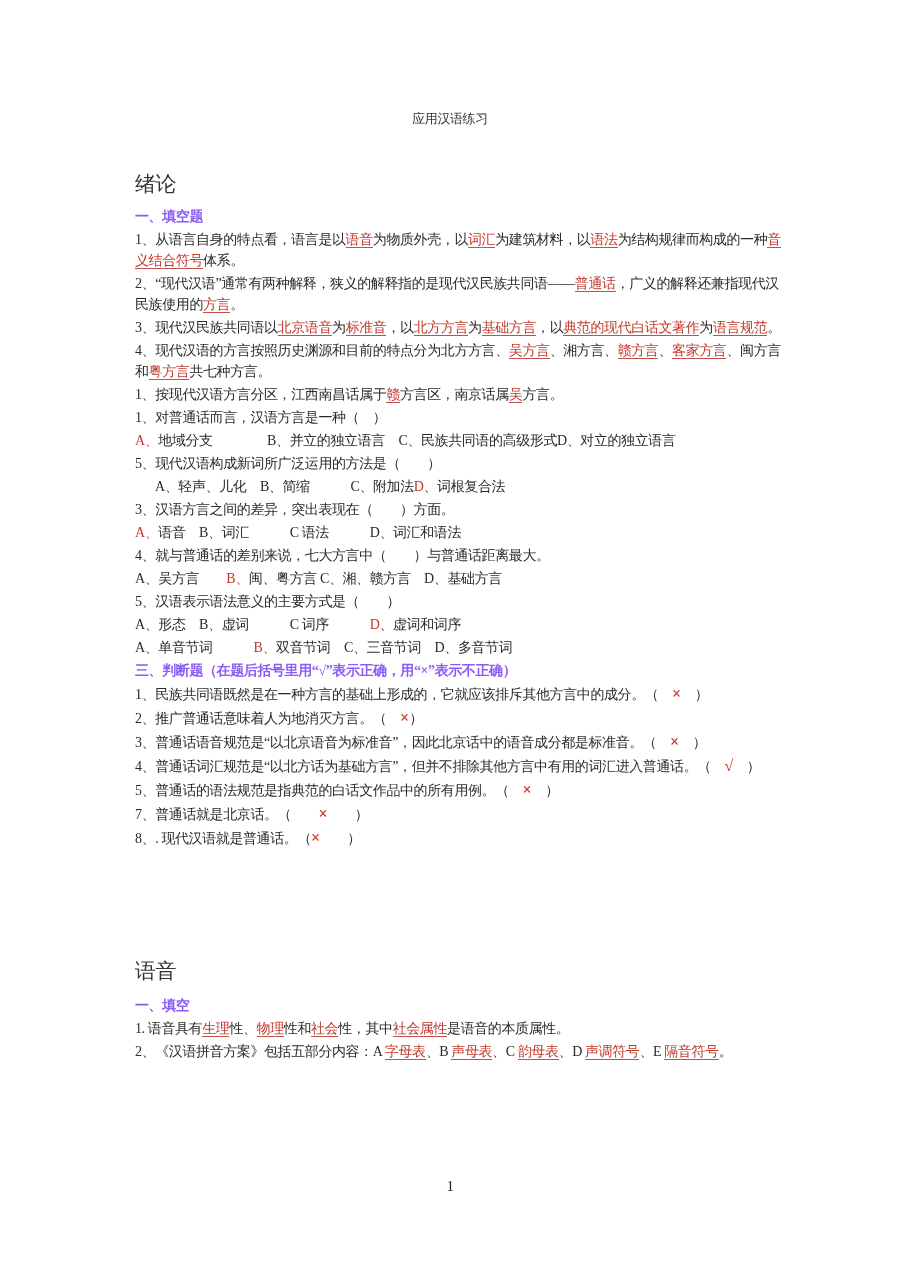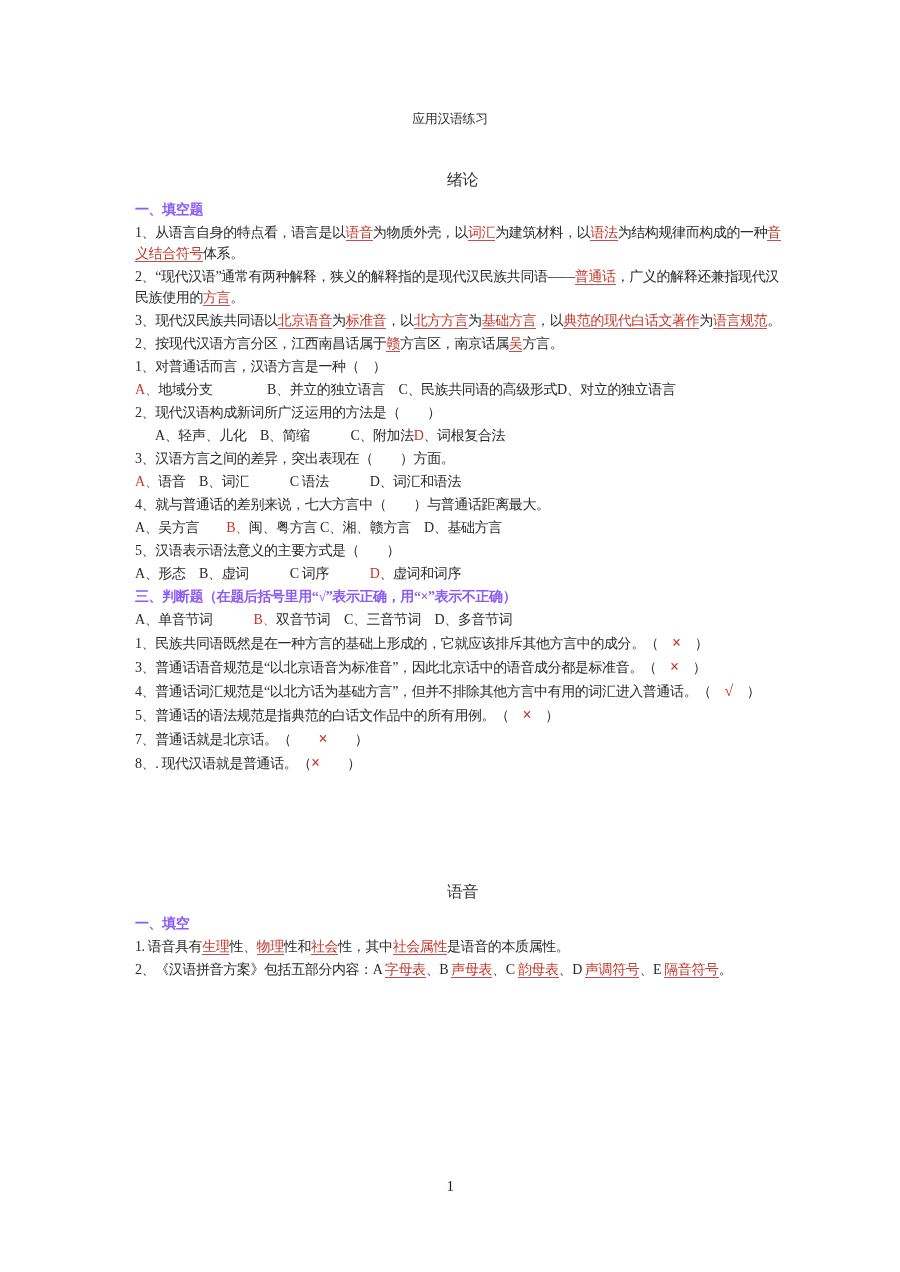--- a/index.html
+++ b/index.html
@@ -19,22 +19,21 @@
   .doc-title {
     padding-top: 110px;
     text-align: center;
     font-size: 13px;
     color: #333;
   }
   .doc-body {
     margin: 0 110px 0 135px;
   }
   .sec-heading {
-    text-align: center;
-    font-size: 16px;
+    font-size: 21px;
     font-weight: normal;
     color: #333;
     margin: 0 0 8px 0;
   }
   .sec-intro .sec-heading { margin-top: 42px; }
   .sec-yuyin { margin-top: 108px; }
   .sec-yuyin .sec-heading { margin-bottom: 10px; }
   .tline {
     line-height: 21px;
     margin: 0 0 2px 0;
@@ -69,34 +68,36 @@
   <div class="doc-title">应用汉语练习</div>
 
   <div class="doc-body">
     <section class="sec-intro">
       <h2 class="sec-heading">绪论</h2>
       <div>
           <div class="tline sub"><span>一、填空题</span></div>
           <div class="tline line"><span>1、从语言自身的特点看，语言是以</span><span class="ans">语音</span><span>为物质外壳，以</span><span class="ans">词汇</span><span>为建筑材料，以</span><span class="ans">语法</span><span>为结构规律而构成的一种</span><span class="ans">音义结合符号</span><span>体系。</span></div>
           <div class="tline line"><span>2、“现代汉语”通常有两种解释，狭义的解释指的是现代汉民族共同语——</span><span class="ans">普通话</span><span>，广义的解释还兼指现代汉民族使用的</span><span class="ans">方言</span><span>。</span></div>
           <div class="tline line"><span>3、现代汉民族共同语以</span><span class="ans">北京语音</span><span>为</span><span class="ans">标准音</span><span>，以</span><span class="ans">北方方言</span><span>为</span><span class="ans">基础方言</span><span>，以</span><span class="ans">典范的现代白话文著作</span><span>为</span><span class="ans">语言规范</span><span>。</span></div>
-          <div class="tline line"><span>2、按现代汉语方言分区，江西南昌话属于</span><span class="ans">赣</span><span>方言区，南京话属</span><span class="ans">吴</span><span>方言。</span></div>
+          <div class="tline line"><span>4、现代汉语的方言按照历史渊源和目前的特点分为北方方言、</span><span class="ans">吴方言</span><span>、湘方言、</span><span class="ans">赣方言</span><span>、</span><span class="ans">客家方言</span><span>、闽方言和</span><span class="ans">粤方言</span><span>共七种方言。</span></div>
+          <div class="tline line"><span>1、按现代汉语方言分区，江西南昌话属于</span><span class="ans">赣</span><span>方言区，南京话属</span><span class="ans">吴</span><span>方言。</span></div>
           <div class="tline line"><span>1、对普通话而言，汉语方言是一种（　）</span></div>
           <div class="tline opt"><span class="red">A、</span><span>地域分支　　　　B、并立的独立语言　C、民族共同语的高级形式D、对立的独立语言</span></div>
-          <div class="tline line"><span>2、现代汉语构成新词所广泛运用的方法是（　　）</span></div>
+          <div class="tline line"><span>5、现代汉语构成新词所广泛运用的方法是（　　）</span></div>
           <div class="tline opt-indent"><span>A、轻声、儿化　B、简缩　　　C、附加法</span><span class="red">D</span><span>、词根复合法</span></div>
           <div class="tline line"><span>3、汉语方言之间的差异，突出表现在（　　）方面。</span></div>
           <div class="tline opt"><span class="red">A、</span><span>语音　B、词汇　　　C 语法　　　D、词汇和语法</span></div>
           <div class="tline line"><span>4、就与普通话的差别来说，七大方言中（　　）与普通话距离最大。</span></div>
           <div class="tline opt"><span>A、吴方言　　</span><span class="red">B、</span><span>闽、粤方言 C、湘、赣方言　D、基础方言</span></div>
           <div class="tline line"><span>5、汉语表示语法意义的主要方式是（　　）</span></div>
           <div class="tline opt"><span>A、形态　B、虚词　　　C 词序　　　</span><span class="red">D</span><span>、虚词和词序</span></div>
+          <div class="tline opt"><span>A、单音节词　　　</span><span class="red">B、</span><span>双音节词　C、三音节词　D、多音节词</span></div>
           <div class="tline sub"><span>三、判断题（在题后括号里用“√”表示正确，用“×”表示不正确）</span></div>
-          <div class="tline opt"><span>A、单音节词　　　</span><span class="red">B、</span><span>双音节词　C、三音节词　D、多音节词</span></div>
           <div class="tline line"><span>1、民族共同语既然是在一种方言的基础上形成的，它就应该排斥其他方言中的成分。（　</span><span class="mark">×</span><span>　）</span></div>
+          <div class="tline line"><span>2、推广普通话意味着人为地消灭方言。（　</span><span class="mark">×</span><span>）</span></div>
           <div class="tline line"><span>3、普通话语音规范是“以北京语音为标准音”，因此北京话中的语音成分都是标准音。（　</span><span class="mark">×</span><span>　）</span></div>
           <div class="tline line"><span>4、普通话词汇规范是“以北方话为基础方言”，但并不排除其他方言中有用的词汇进入普通话。（　</span><span class="mark">√</span><span>　）</span></div>
           <div class="tline line"><span>5、普通话的语法规范是指典范的白话文作品中的所有用例。（　</span><span class="mark">×</span><span>　）</span></div>
           <div class="tline line"><span>7、普通话就是北京话。（　　</span><span class="mark">×</span><span>　　）</span></div>
           <div class="tline line"><span>8、. 现代汉语就是普通话。（</span><span class="mark">×</span><span>　　）</span></div>
         </div>
     </section>
 
     <section class="sec-yuyin">
       <h2 class="sec-heading">语音</h2>

